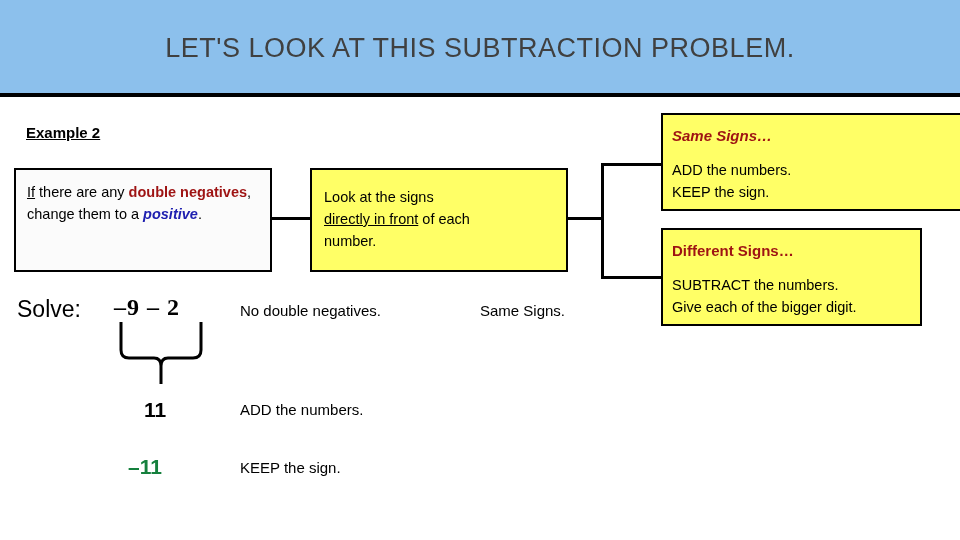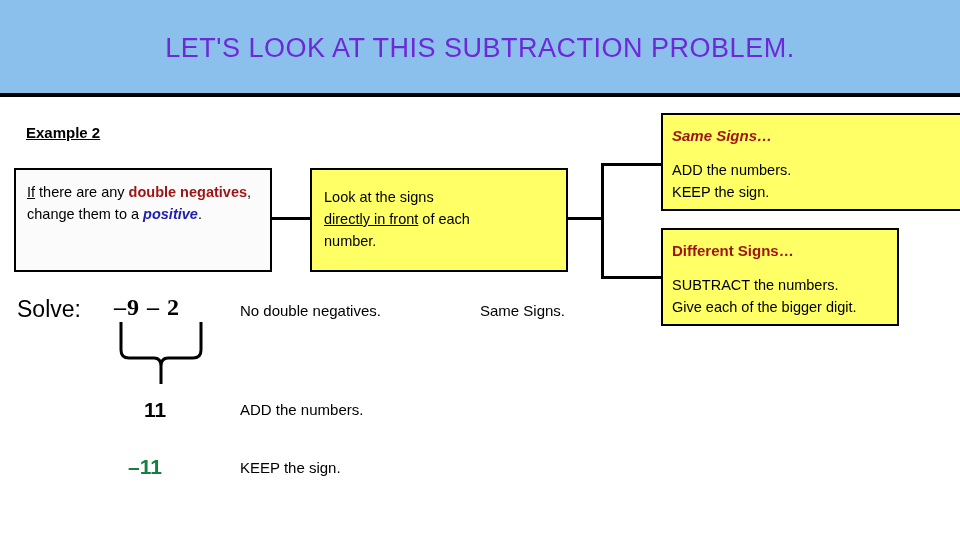--- a/index.html
+++ b/index.html
@@ -25,21 +25,21 @@
     border-bottom: 4px solid #000000;
     box-sizing: border-box;
   }
   #slide-title {
     position: absolute;
     left: 0; right: 0;
     top: 33px;
     text-align: center;
     font-size: 27px;
     letter-spacing: 0.5px;
-    color: #6d28d9;
+    color: #404040;
     white-space: nowrap;
   }
 
   
   #example-label {
     position: absolute;
     left: 26px; top: 116px;
     font-size: 15px;
     font-weight: bold;
     text-decoration: underline;
@@ -67,21 +67,21 @@
     padding: 16px 9px 0 12px;
   }
   #box-same-signs {
     left: 661px; top: 113px;
     width: 348px; height: 98px;
     background: #ffff66;
     padding: 10px 8px 0 9px;
   }
   #box-different-signs {
     left: 661px; top: 228px;
-    width: 238px; height: 98px;
+    width: 261px; height: 98px;
     background: #ffff66;
     padding: 10px 8px 0 9px;
   }
 
   .em-red {
     color: #9e1313;
     font-weight: bold;
   }
   .em-blue {
     color: #1f20b0;

